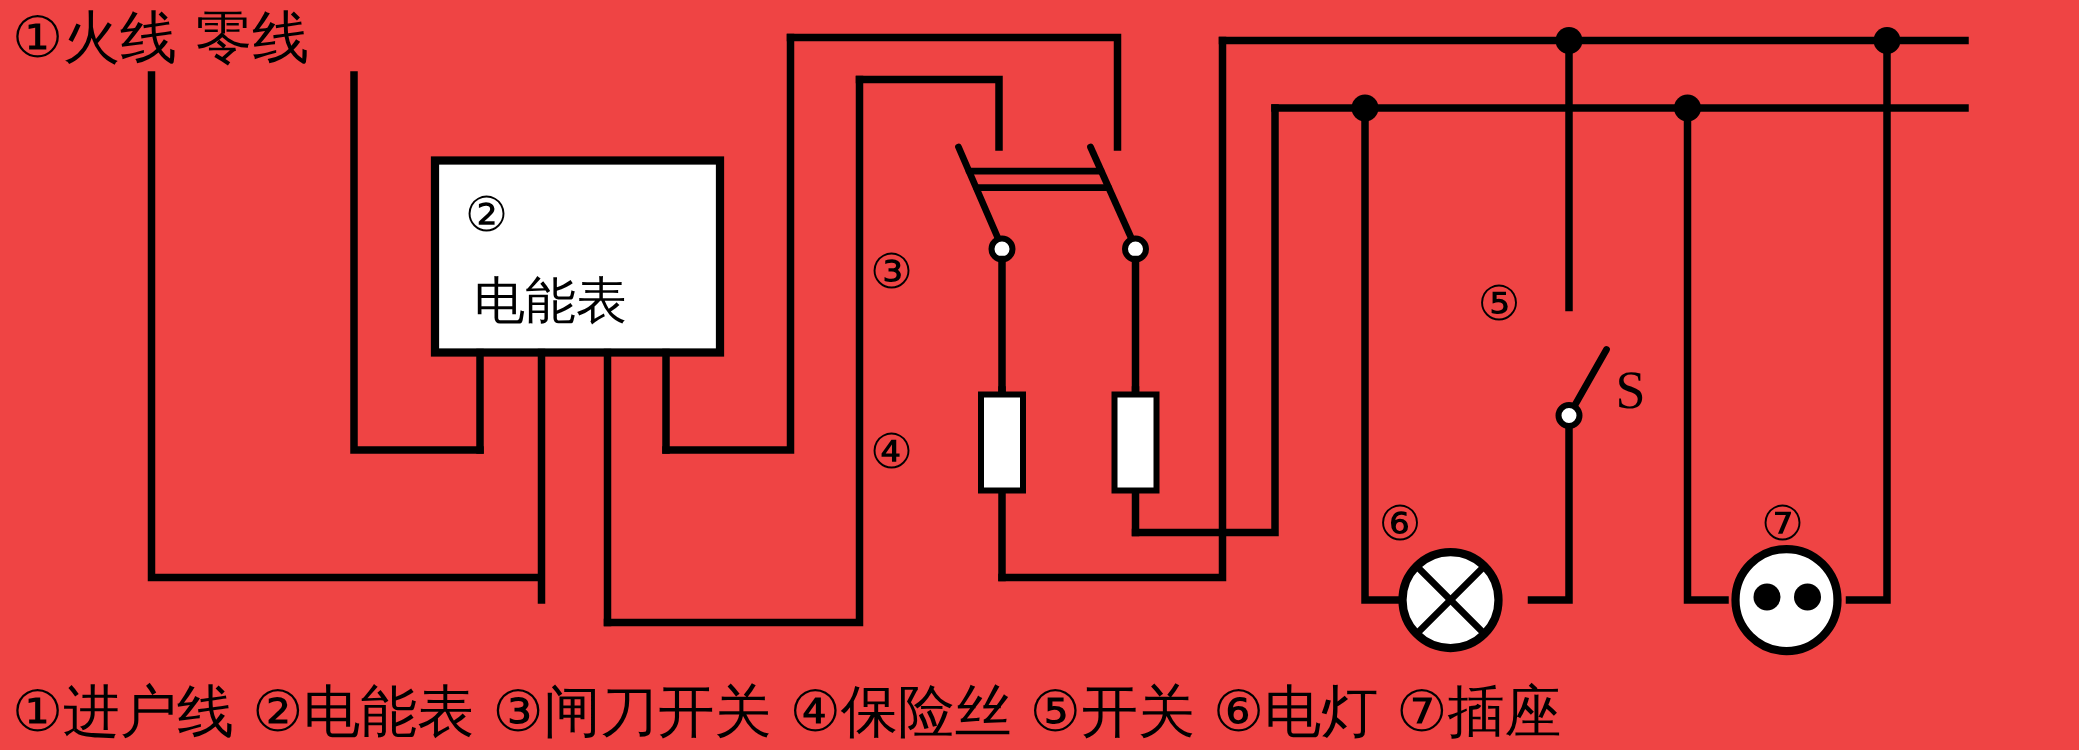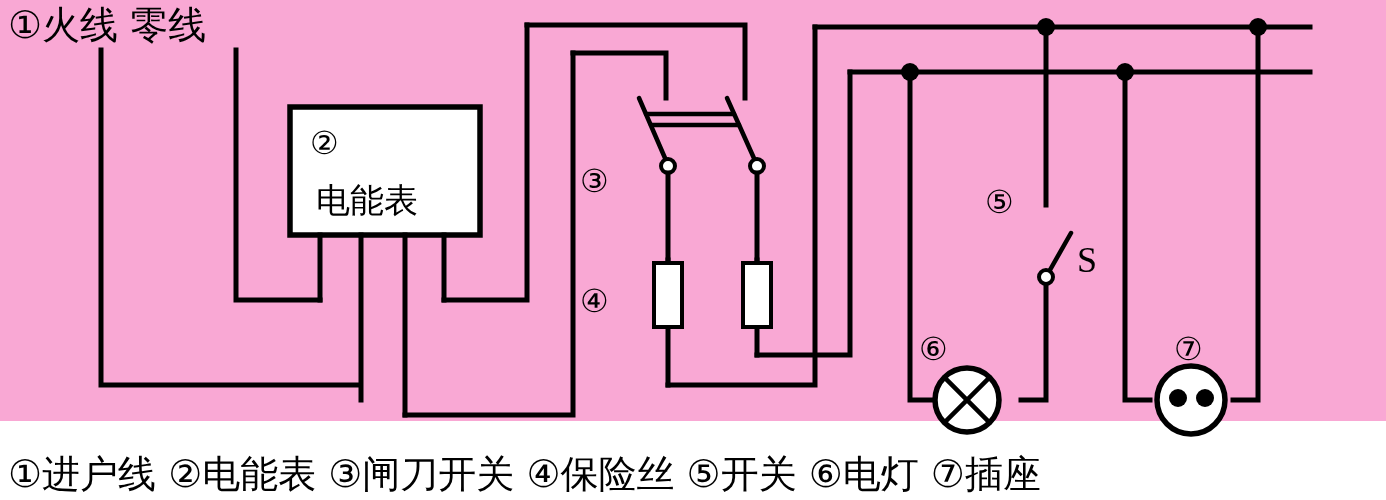--- a/index.html
+++ b/index.html
@@ -9,22 +9,22 @@
   }
   body {
     width: 1386px;
     height: 500px;
     overflow: hidden;
     font-family: "Liberation Serif", "DejaVu Serif", serif;
   }
   #diagram-root {
     position: relative;
     width: 1386px;
-    height: 421px;
-    background: #f9a8d4;
+    height: 500px;
+    background: #ef4444;
   }
   svg.circuit {
     display: block;
     width: 1386px;
     height: 500px;
   }
   .wire {
     stroke: #000000;
     stroke-width: 5;
     fill: none;

